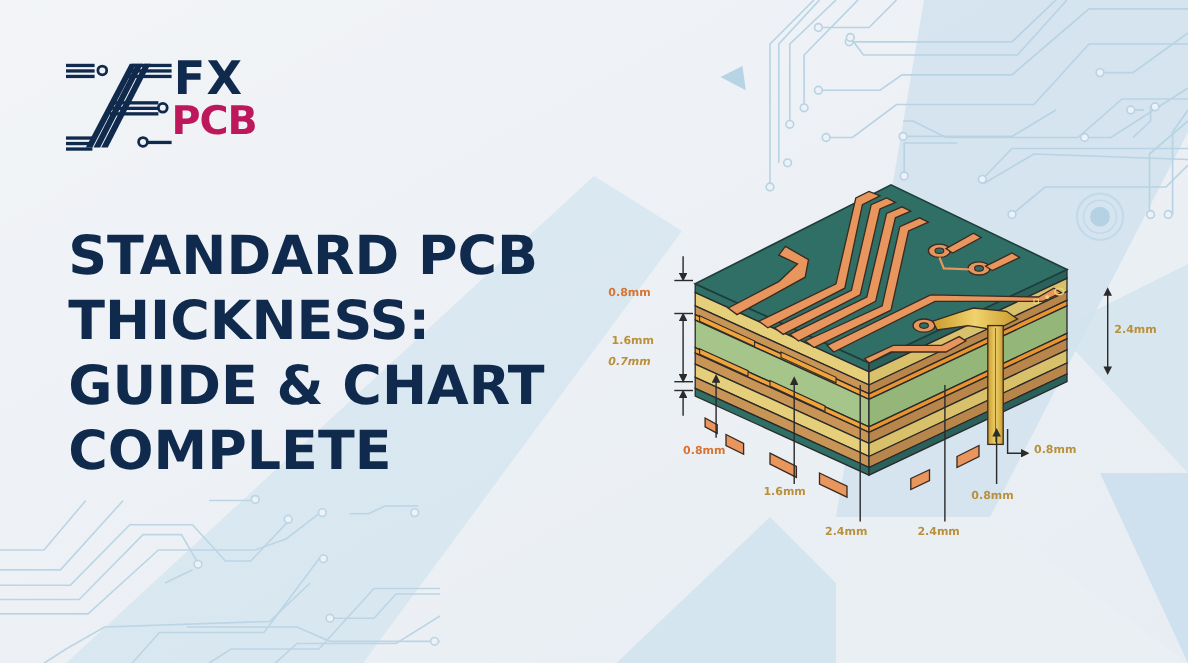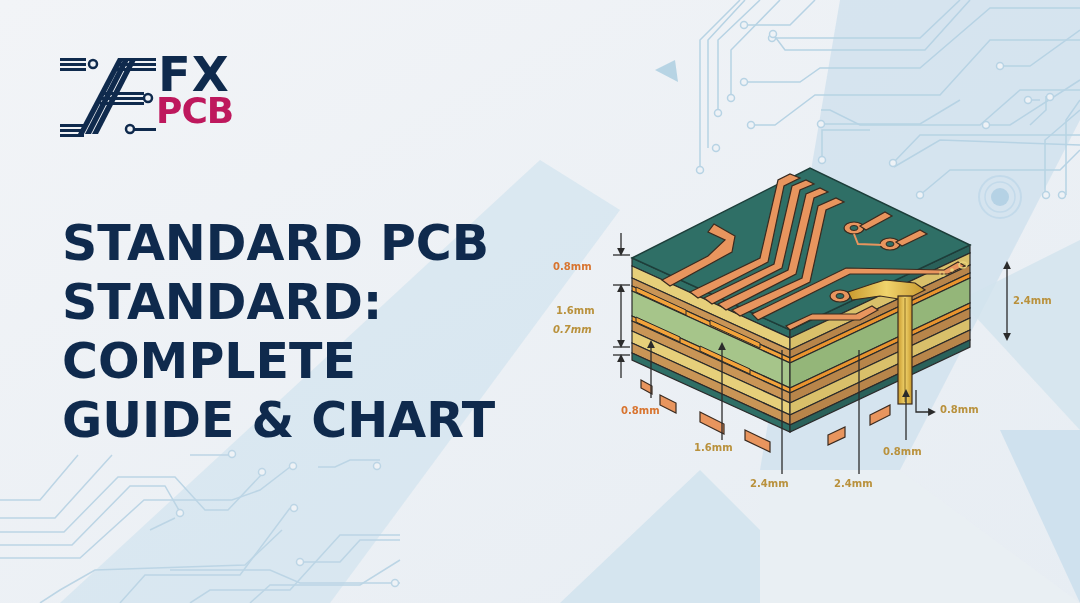--- a/index.html
+++ b/index.html
@@ -1,21 +1,21 @@
 <!DOCTYPE html>
 <html><head>
 <meta charset="utf-8">
 <style>
   html,body{margin:0;padding:0;}
   body{width:1080px;height:603px;overflow:hidden;position:relative;background:#eef1f5;font-family:"Liberation Sans",sans-serif;}
   .bg{position:absolute;inset:0;}
   .logo{position:absolute;left:58px;left:58px;top:52px;width:186px;height:88px;}
-  .logo-fx{position:absolute;left:100px;top:-6px;font-family:"DejaVu Sans",sans-serif;font-weight:bold;font-size:48px;color:#0f2a4d;letter-spacing:1px;text-align:center;}
+  .logo-fx{position:absolute;left:100px;top:-6px;font-family:"DejaVu Sans",sans-serif;font-weight:bold;font-size:42px;color:#0f2a4d;letter-spacing:1px;text-align:center;}
   .logo-pcb{position:absolute;left:98px;top:38px;font-family:"DejaVu Sans",sans-serif;font-weight:bold;font-size:36px;color:#be185d;letter-spacing:-1px;}
-  .title{position:absolute;left:62px;top:214px;margin:0;font-family:"DejaVu Sans",sans-serif;font-weight:bold;font-size:49px;line-height:59px;color:#0f2a4d;letter-spacing:0px;}
+  .title{position:absolute;left:62px;top:203px;margin:0;font-family:"DejaVu Sans",sans-serif;font-weight:bold;font-size:49px;line-height:59px;color:#0f2a4d;letter-spacing:0px;}
   .title span{display:block;white-space:nowrap;}
   .lbl{position:absolute;font-family:"DejaVu Sans",sans-serif;font-weight:bold;font-size:10px;white-space:nowrap;}
   .orange{color:#d8742f;}
   .gold{color:#b9913c;}
   svg{display:block;}
 </style>
 </head>
 <body>
 
 <svg class="bg" width="1080" height="603" viewBox="0 0 1080 603">
@@ -140,23 +140,23 @@
       <rect x="76" y="76" width="22" height="3"></rect>
       <circle cx="72" cy="77" r="4" fill="none" stroke="#0f2a4d" stroke-width="2.5"></circle>
     </g>
   </svg>
   <div class="logo-fx">FX</div>
   <div class="logo-pcb">PCB</div>
 </div>
 
 <h1 class="title">
   <span>STANDARD PCB</span>
-  <span>STANDARD:</span>
+  <span>THICKNESS:</span>
+  <span>GUIDE &amp; CHART</span>
   <span>COMPLETE</span>
-  <span>GUIDE &amp; CHART</span>
 </h1>
 
 <svg width="1080" height="603" viewBox="0 0 1080 603" style="position:absolute;left:0;top:0;">
   <defs>
     <marker id="arr" viewBox="0 0 10 10" refX="5" refY="5" markerWidth="6" markerHeight="6" orient="auto-start-reverse">
       <path d="M0,0 L10,5 L0,10 z" fill="#2b2b2b"></path>
     </marker>
     <linearGradient id="goldG" x1="0" y1="0" x2="1" y2="0">
       <stop offset="0" stop-color="#c99a2e"></stop>
         <stop offset="0.5" stop-color="#f0d36c"></stop>

